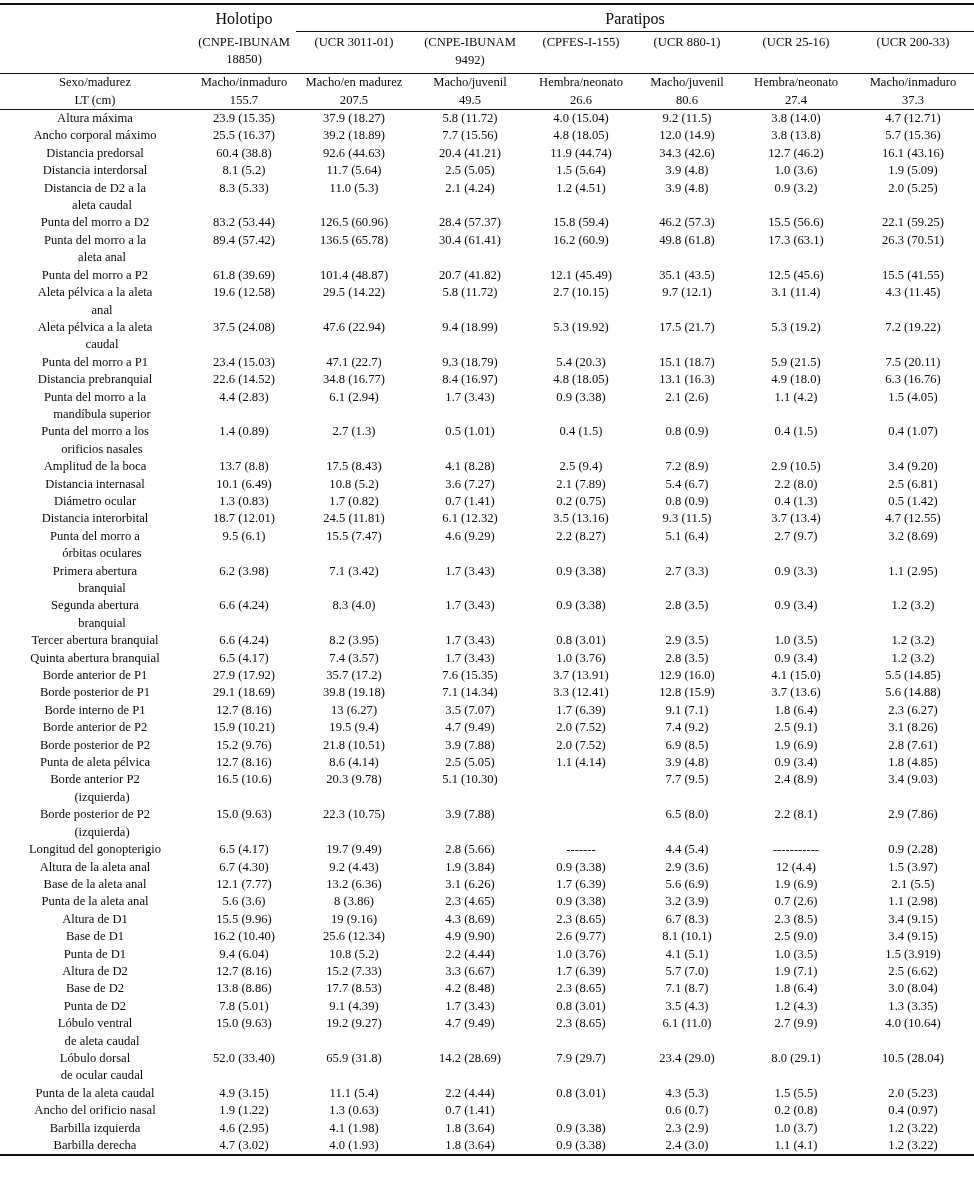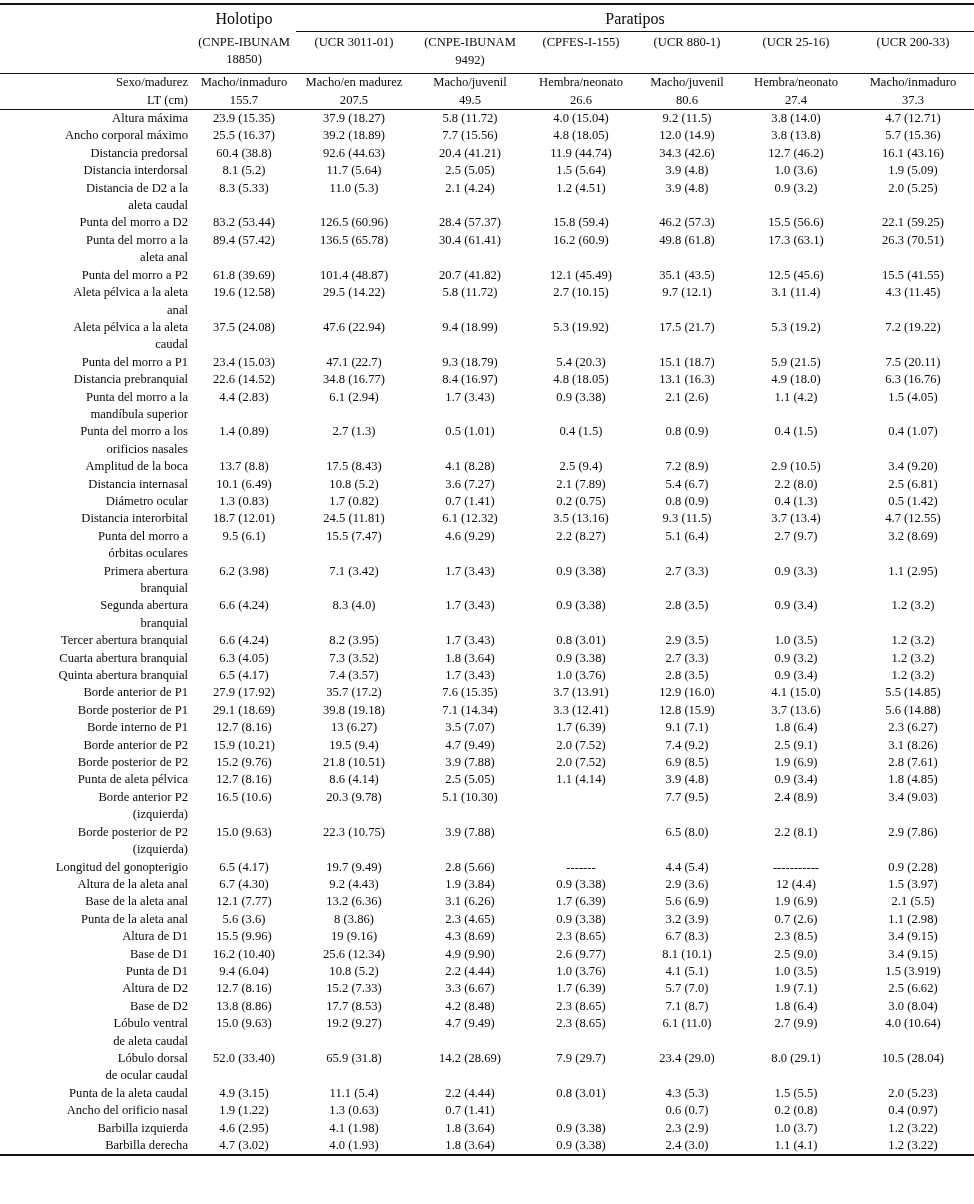--- a/index.html
+++ b/index.html
@@ -20,21 +20,21 @@
   }
   td {
     font-size: 12.6px;
     line-height: 17.4px;
     vertical-align: top;
     white-space: pre-line;
     padding: 0;
     overflow: hidden;
   }
   td.lbl {
-    text-align: right;
+    text-align: center;
     padding-left: 16px;
     text-indent: -14px;
     padding-right: 4px;
   }
   td.val { text-align: center; }
   tr.grp td {
     font-size: 16px;
     padding-top: 5px;
     padding-bottom: 4px;
   }
@@ -319,30 +319,20 @@
         <td class="lbl">Tercer abertura branquial</td>
         <td class="val">6.6 (4.24)</td>
         <td class="val">8.2 (3.95)</td>
         <td class="val">1.7 (3.43)</td>
         <td class="val">0.8 (3.01)</td>
         <td class="val">2.9 (3.5)</td>
         <td class="val">1.0 (3.5)</td>
         <td class="val">1.2 (3.2)</td>
       </tr>
       <tr>
-        <td class="lbl">Cuarta abertura branquial</td>
-        <td class="val">6.3 (4.05)</td>
-        <td class="val">7.3 (3.52)</td>
-        <td class="val">1.8 (3.64)</td>
-        <td class="val">0.9 (3.38)</td>
-        <td class="val">2.7 (3.3)</td>
-        <td class="val">0.9 (3.2)</td>
-        <td class="val">1.2 (3.2)</td>
-      </tr>
-      <tr>
         <td class="lbl">Quinta abertura branquial</td>
         <td class="val">6.5 (4.17)</td>
         <td class="val">7.4 (3.57)</td>
         <td class="val">1.7 (3.43)</td>
         <td class="val">1.0 (3.76)</td>
         <td class="val">2.8 (3.5)</td>
         <td class="val">0.9 (3.4)</td>
         <td class="val">1.2 (3.2)</td>
       </tr>
       <tr>
@@ -511,20 +501,30 @@
         <td class="lbl">Base de D2</td>
         <td class="val">13.8 (8.86)</td>
         <td class="val">17.7 (8.53)</td>
         <td class="val">4.2 (8.48)</td>
         <td class="val">2.3 (8.65)</td>
         <td class="val">7.1 (8.7)</td>
         <td class="val">1.8 (6.4)</td>
         <td class="val">3.0 (8.04)</td>
       </tr>
       <tr>
+        <td class="lbl">Punta de D2</td>
+        <td class="val">7.8 (5.01)</td>
+        <td class="val">9.1 (4.39)</td>
+        <td class="val">1.7 (3.43)</td>
+        <td class="val">0.8 (3.01)</td>
+        <td class="val">3.5 (4.3)</td>
+        <td class="val">1.2 (4.3)</td>
+        <td class="val">1.3 (3.35)</td>
+      </tr>
+      <tr>
         <td class="lbl">Lóbulo ventral
 de aleta caudal</td>
         <td class="val">15.0 (9.63)</td>
         <td class="val">19.2 (9.27)</td>
         <td class="val">4.7 (9.49)</td>
         <td class="val">2.3 (8.65)</td>
         <td class="val">6.1 (11.0)</td>
         <td class="val">2.7 (9.9)</td>
         <td class="val">4.0 (10.64)</td>
       </tr>

